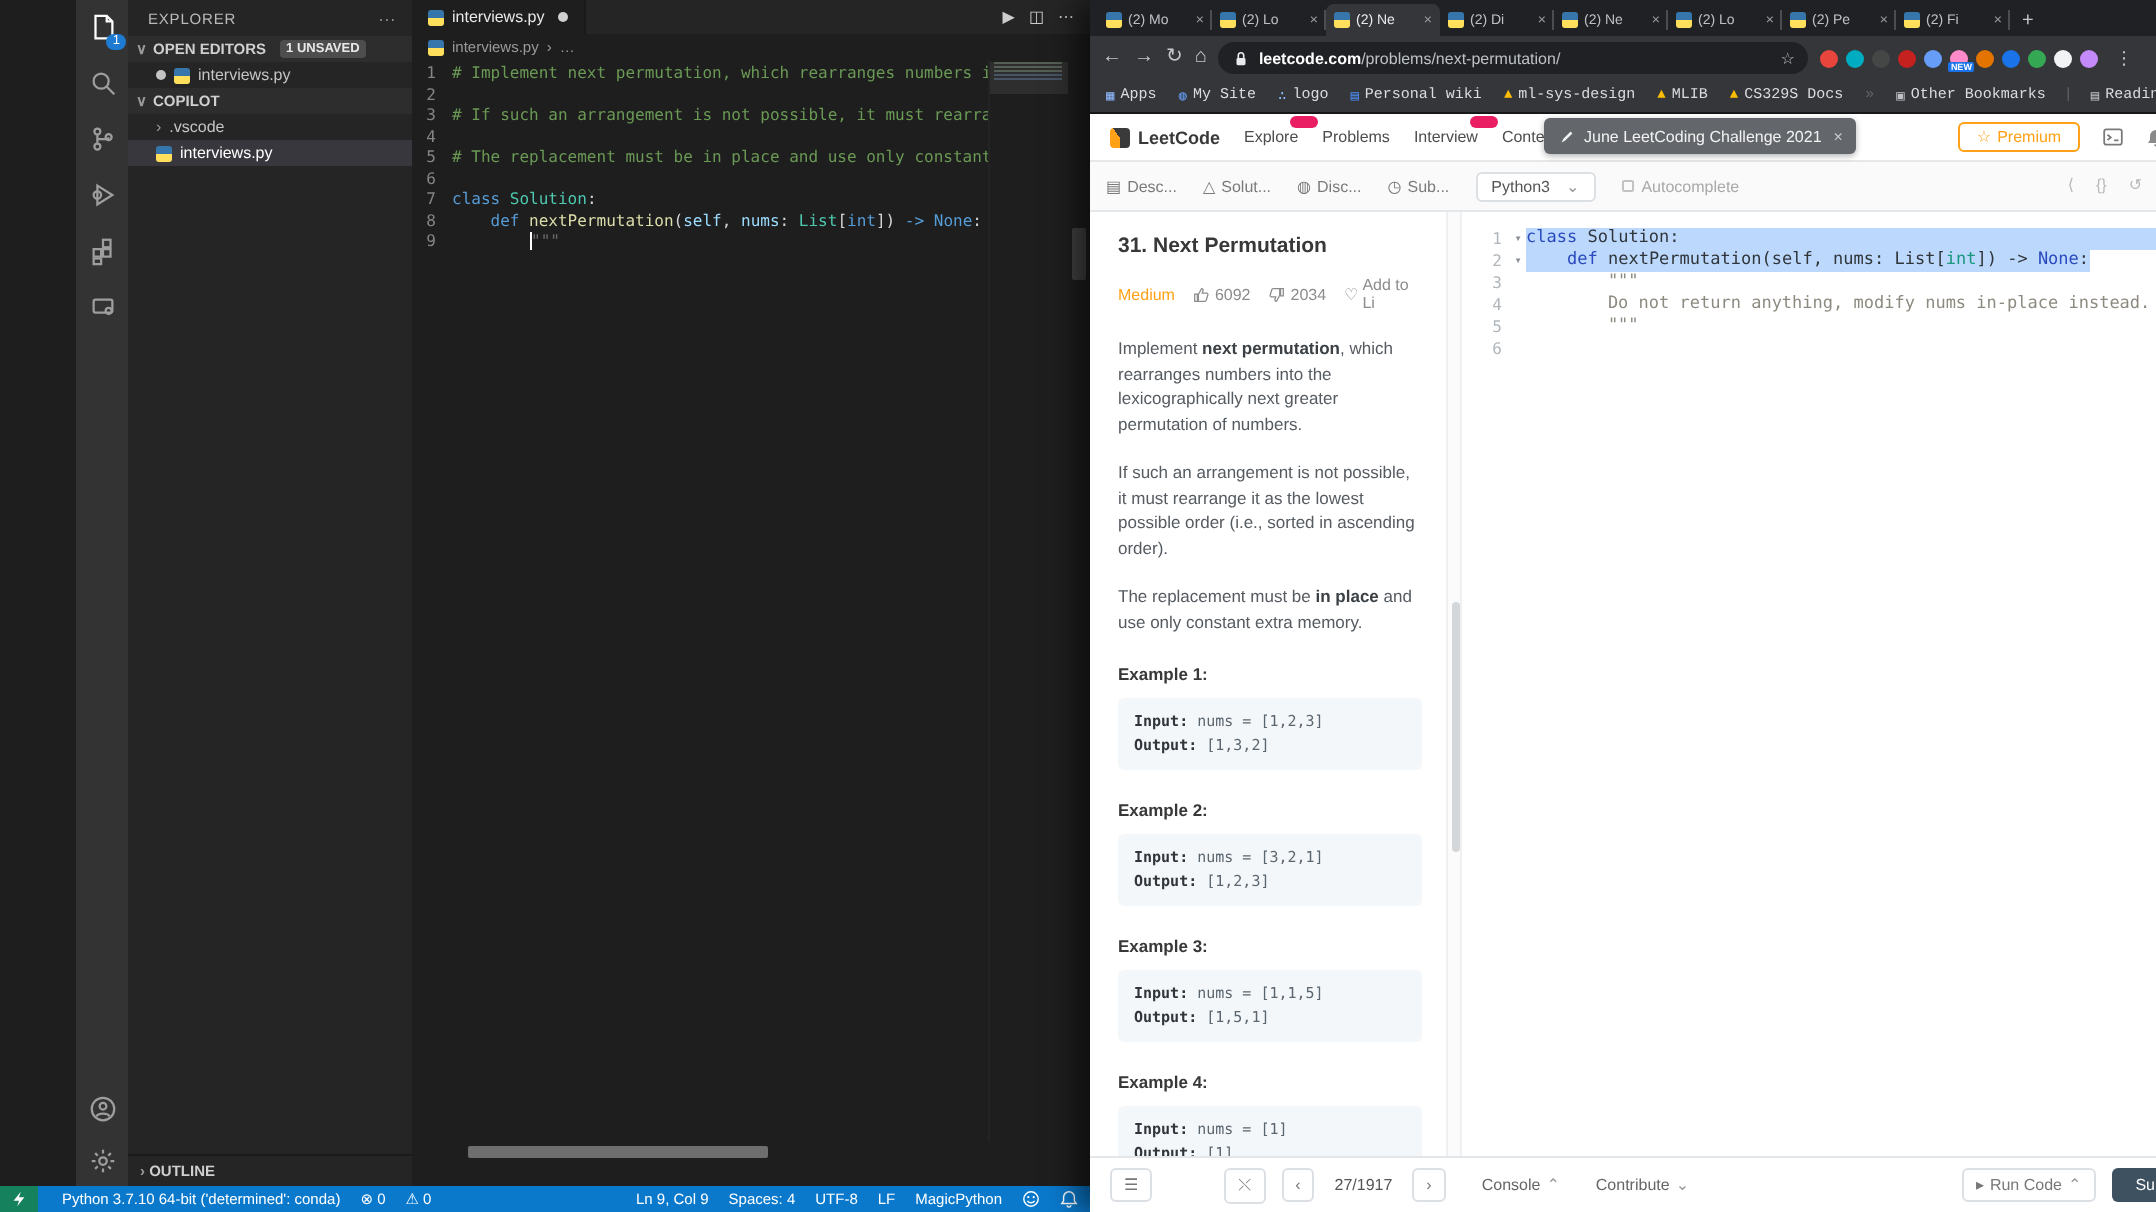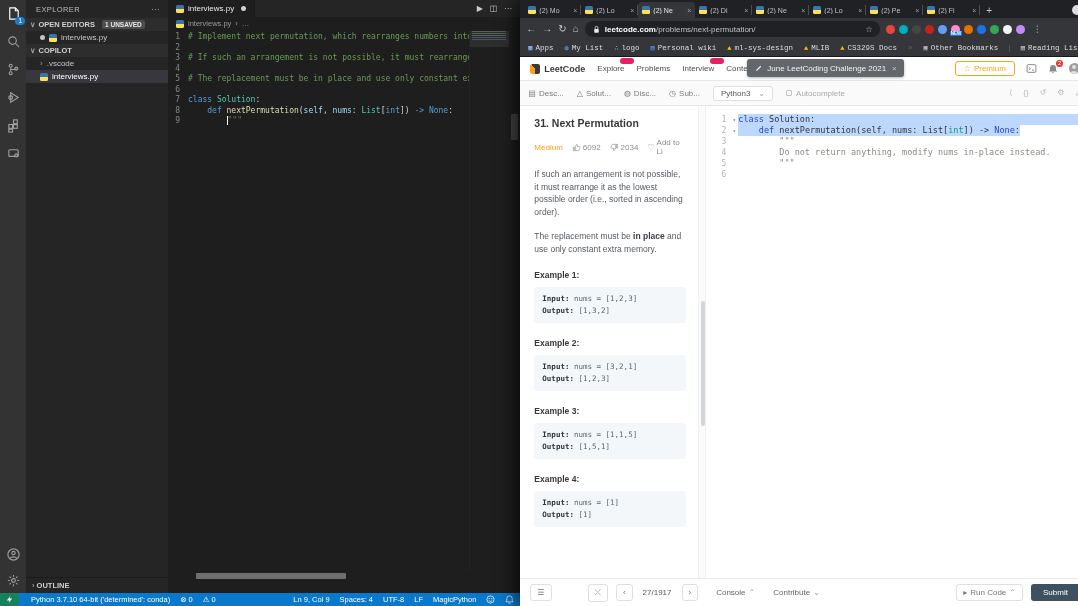--- a/index.html
+++ b/index.html
@@ -2,21 +2,21 @@
 <html><head>
 <meta charset="utf-8">
 <style>
   * { margin:0; padding:0; box-sizing:border-box; }
   html,body { background:#000; }
   body { font-family:"Liberation Sans", sans-serif; }
   #root { position:relative; width:1078px; height:606px; overflow:hidden; display:flex; background:#000; }
 
   
   #vscode { width:545px; height:606px; display:flex; flex-direction:column; background:#1e1e1e; }
-  .vs-main { flex:1; display:flex; min-height:0; }
+  .vs-main { flex:1; display:flex; min-height:0;margin-left:38px; }
   .activitybar { width:26px; background:#333333; display:flex; flex-direction:column; align-items:center; padding-top:4px; gap:10px; }
   .ab-icon { width:18px; height:18px; position:relative; display:flex; align-items:center; justify-content:center; color:#9e9e9e; }
   .ab-icon svg { width:15px; height:15px; stroke:#9e9e9e; fill:none; stroke-width:1.2; }
   .ab-icon.active svg { stroke:#ffffff; }
   .ab-badge { position:absolute; right:-3px; bottom:-3px; background:#1f7ad1; color:#fff; font-size:6.5px; border-radius:6px; padding:0 3px; line-height:8px; }
   .ab-bottom { margin-top:auto; margin-bottom:4px; display:flex; flex-direction:column; gap:8px; }
 
   .sidebar { width:142px; background:#252526; display:flex; flex-direction:column; font-size:8px; color:#cccccc; }
   .sb-title { display:flex; justify-content:space-between; padding:5px 8px 4px 10px; color:#bbbbbb; font-size:7.5px; letter-spacing:.4px; }
   .sb-section { display:flex; align-items:center; gap:3px; background:#2d2d2e; padding:2px 4px; font-weight:bold; font-size:7.5px; color:#d0d0d0; }
@@ -395,21 +395,21 @@
     </div>
 
     <div class="bookmarks">
       <div style="display:flex;gap:11px">
           <span class="bm">
             <span class="bm-ic" style="color: rgb(138, 180, 248);">▦</span>
             <span>Apps</span>
           </span>
           <span class="bm">
             <span class="bm-ic" style="color: rgb(102, 157, 246);">◍</span>
-            <span>My List</span>
+            <span>My Site</span>
           </span>
           <span class="bm">
             <span class="bm-ic" style="color: rgb(138, 180, 248);">∴</span>
             <span>logo</span>
           </span>
           <span class="bm">
             <span class="bm-ic" style="color: rgb(77, 141, 246);">▤</span>
             <span>Personal wiki</span>
           </span>
           <span class="bm">
@@ -526,20 +526,21 @@
                 <path d="M1.5 4.5h1.5v4H1.5zM3.5 8.5V4.8L5.3 1.5c.8 0 1 .6.8 1.3L5.7 4h2.4c.6 0 .9.5.7 1L7.9 7.9c-.1.4-.4.6-.8.6z" fill="none" stroke="#8c8c8c" stroke-width=".7"></path>
               </svg>
             <span>2034</span>
           </span>
           <span class="meta-item">
             <span>♡</span>
             <span>Add to Li</span>
           </span>
         </div>
         <div>
+            <p><span>Implement </span><b>next permutation</b><span>, which rearranges numbers into the lexicographically next greater permutation of numbers.</span></p>
             <p><span>If such an arrangement is not possible, it must rearrange it as the lowest possible order (i.e., sorted in ascending order).</span></p>
             <p><span>The replacement must be </span><b>in place</b><span> and use only constant extra memory.</span></p>
           </div>
         <div>
             <div class="ex-h">Example 1:</div>
             <div class="ex-pre">
               <div><b>Input: </b>nums = [1,2,3]</div>
               <div><b>Output: </b>[1,3,2]</div>
             </div>
             <div class="ex-h">Example 2:</div>

